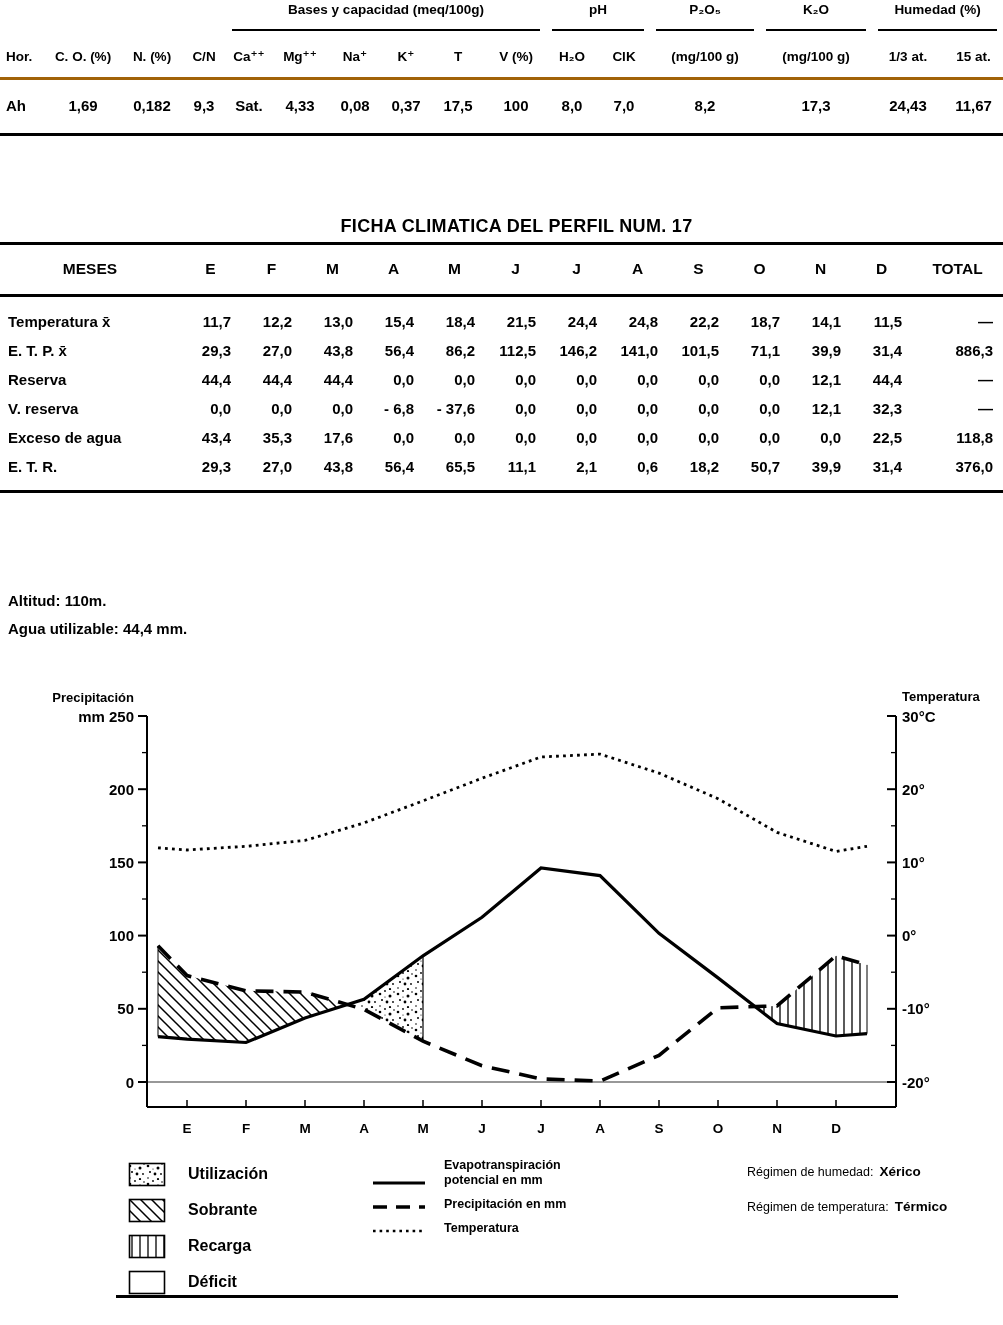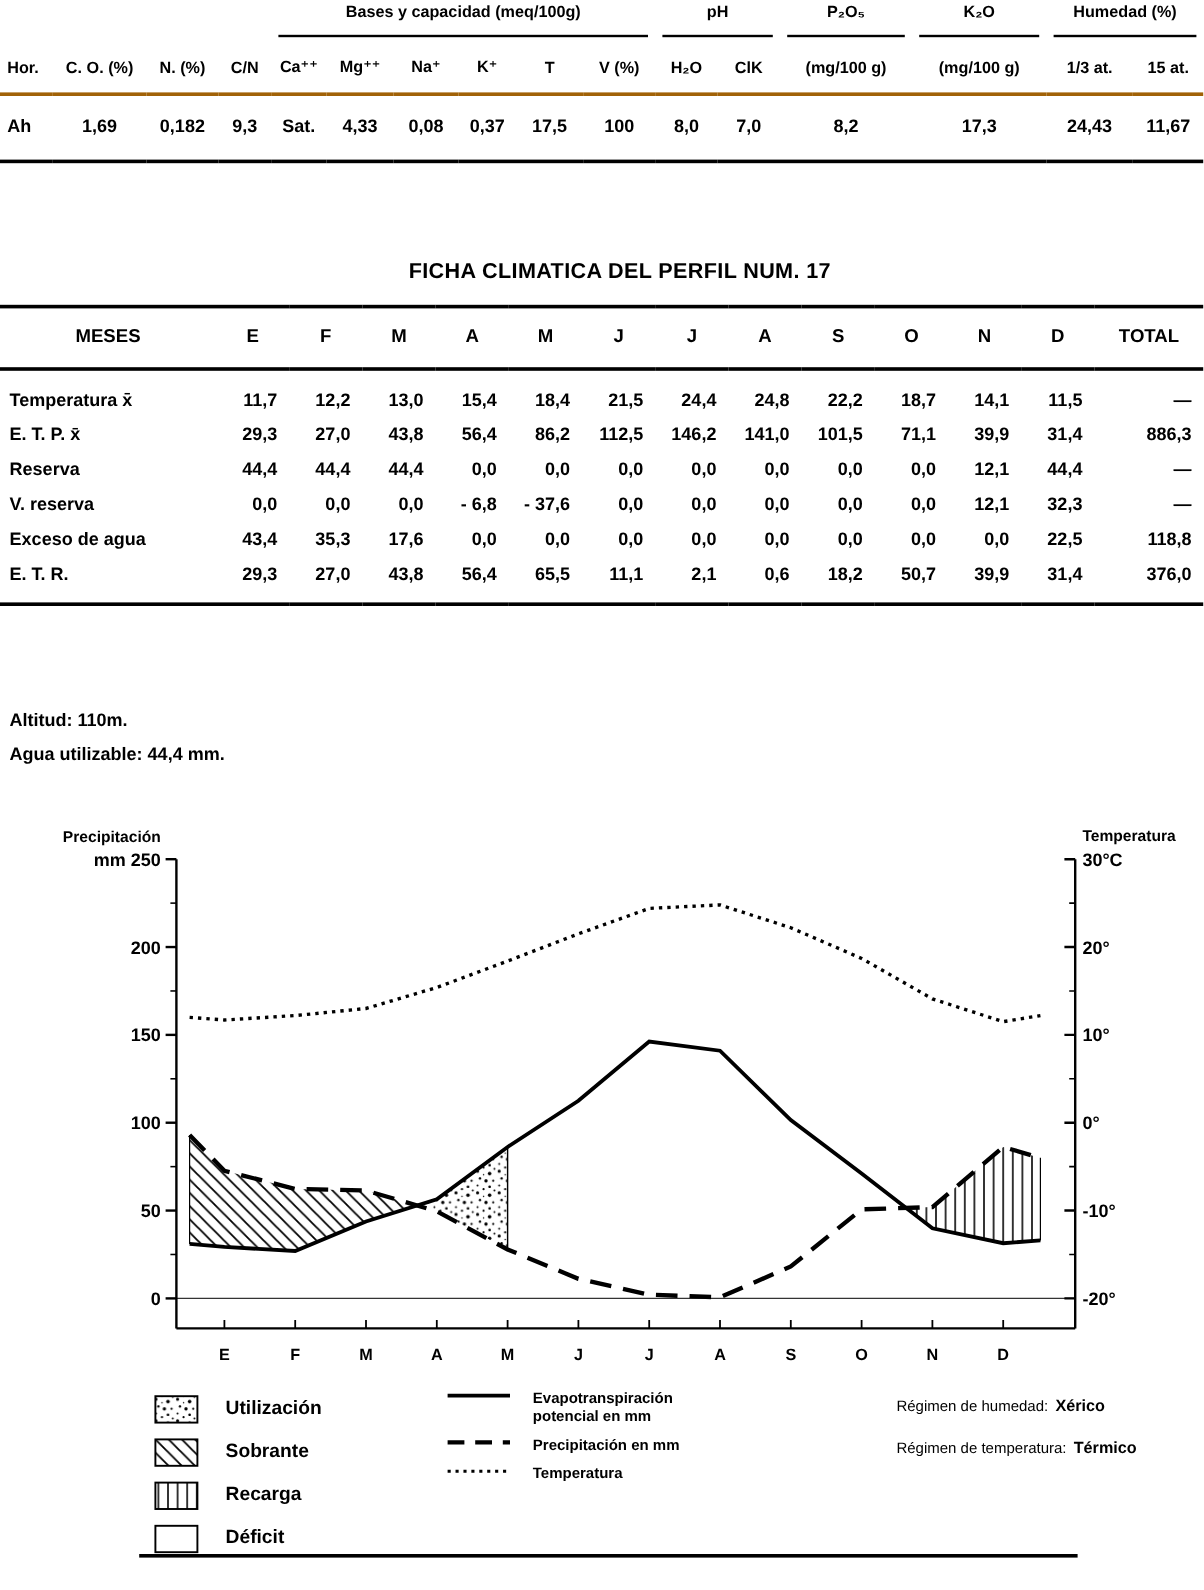--- a/index.html
+++ b/index.html
@@ -12,21 +12,21 @@
   tr.soil-groups td{font-size:13.5px;text-align:center;vertical-align:top;padding:0;height:40px;line-height:15px;}
   tr.soil-groups td div.u{margin:0 6px;padding:2px 0 12px;border-bottom:2.5px solid #000;}
   tr.soil-groups td div.nu{margin:0;padding:2px 0 12px;}
   tr.soil-cols td{font-size:13.5px;text-align:center;padding:8px 0 13px;border-bottom:3px solid #a16207;}
   tr.soil-vals td{font-size:15px;text-align:center;padding:17px 0 19px;border-bottom:3px solid #000;}
   #soil-table td.ta-l{text-align:left;padding-left:6px;}
 
   
   .clim-title{position:absolute;top:216px;left:15px;width:1003px;text-align:center;
               font-size:18px;font-weight:bold;letter-spacing:.3px;}
-  #clim-table{position:absolute;top:254px;left:0;width:1003px;border-collapse:collapse;table-layout:fixed;
+  #clim-table{position:absolute;top:242px;left:0;width:1003px;border-collapse:collapse;table-layout:fixed;
               border-top:3px solid #000;border-bottom:3px solid #000;border-radius:14px;}
   #clim-table td{font-weight:bold;overflow:hidden;}
   tr.clim-head td{font-size:15.5px;padding:15px 0 16px;border-bottom:3px solid #000;text-align:center;}
   tr.clim-row td{font-size:15px;padding:7px 10px 7px 0;text-align:right;line-height:15px;}
   tr.clim-row td.ta-l{text-align:left;padding-left:8px;padding-right:0;}
   tr.clim-row.first td{padding-top:17px;}
   tr.clim-row.last td{padding-bottom:16px;}
 
   .note{position:absolute;left:8px;font-size:15px;font-weight:bold;}
   #note-alt{top:592px;}
@@ -34,21 +34,21 @@
 
   
   #chart-svg{position:absolute;top:0;left:0;}
 
   
   #legend-swatches{position:absolute;left:128px;top:1156px;}
   .sw-row{display:flex;align-items:center;height:36px;}
   .sw-row svg{display:block;margin-right:22px;}
   .sw-label{font-size:16px;font-weight:bold;}
   #legend-lines{position:absolute;left:372px;top:1158px;width:330px;}
-  .ln-row{display:flex;align-items:flex-start;margin-bottom:9px;}
+  .ln-row{display:flex;align-items:flex-end;margin-bottom:9px;}
   .ln-row svg{display:block;margin-right:16px;flex:none;}
   .ln-label{font-size:12.5px;font-weight:bold;width:170px;line-height:15px;}
   .regimes{position:absolute;left:700px;top:1164px;width:300px;}
   .regime-row{font-size:12.5px;margin-bottom:20px;}
   .regime-row .rl{font-weight:normal;margin-left:47px;}
   .regime-row b{font-size:13.5px;margin-left:6px;}
   .bottom-rule{position:absolute;left:116px;top:1295px;width:782px;height:3px;background:#000;}
 </style>
 </head>
 <body>

